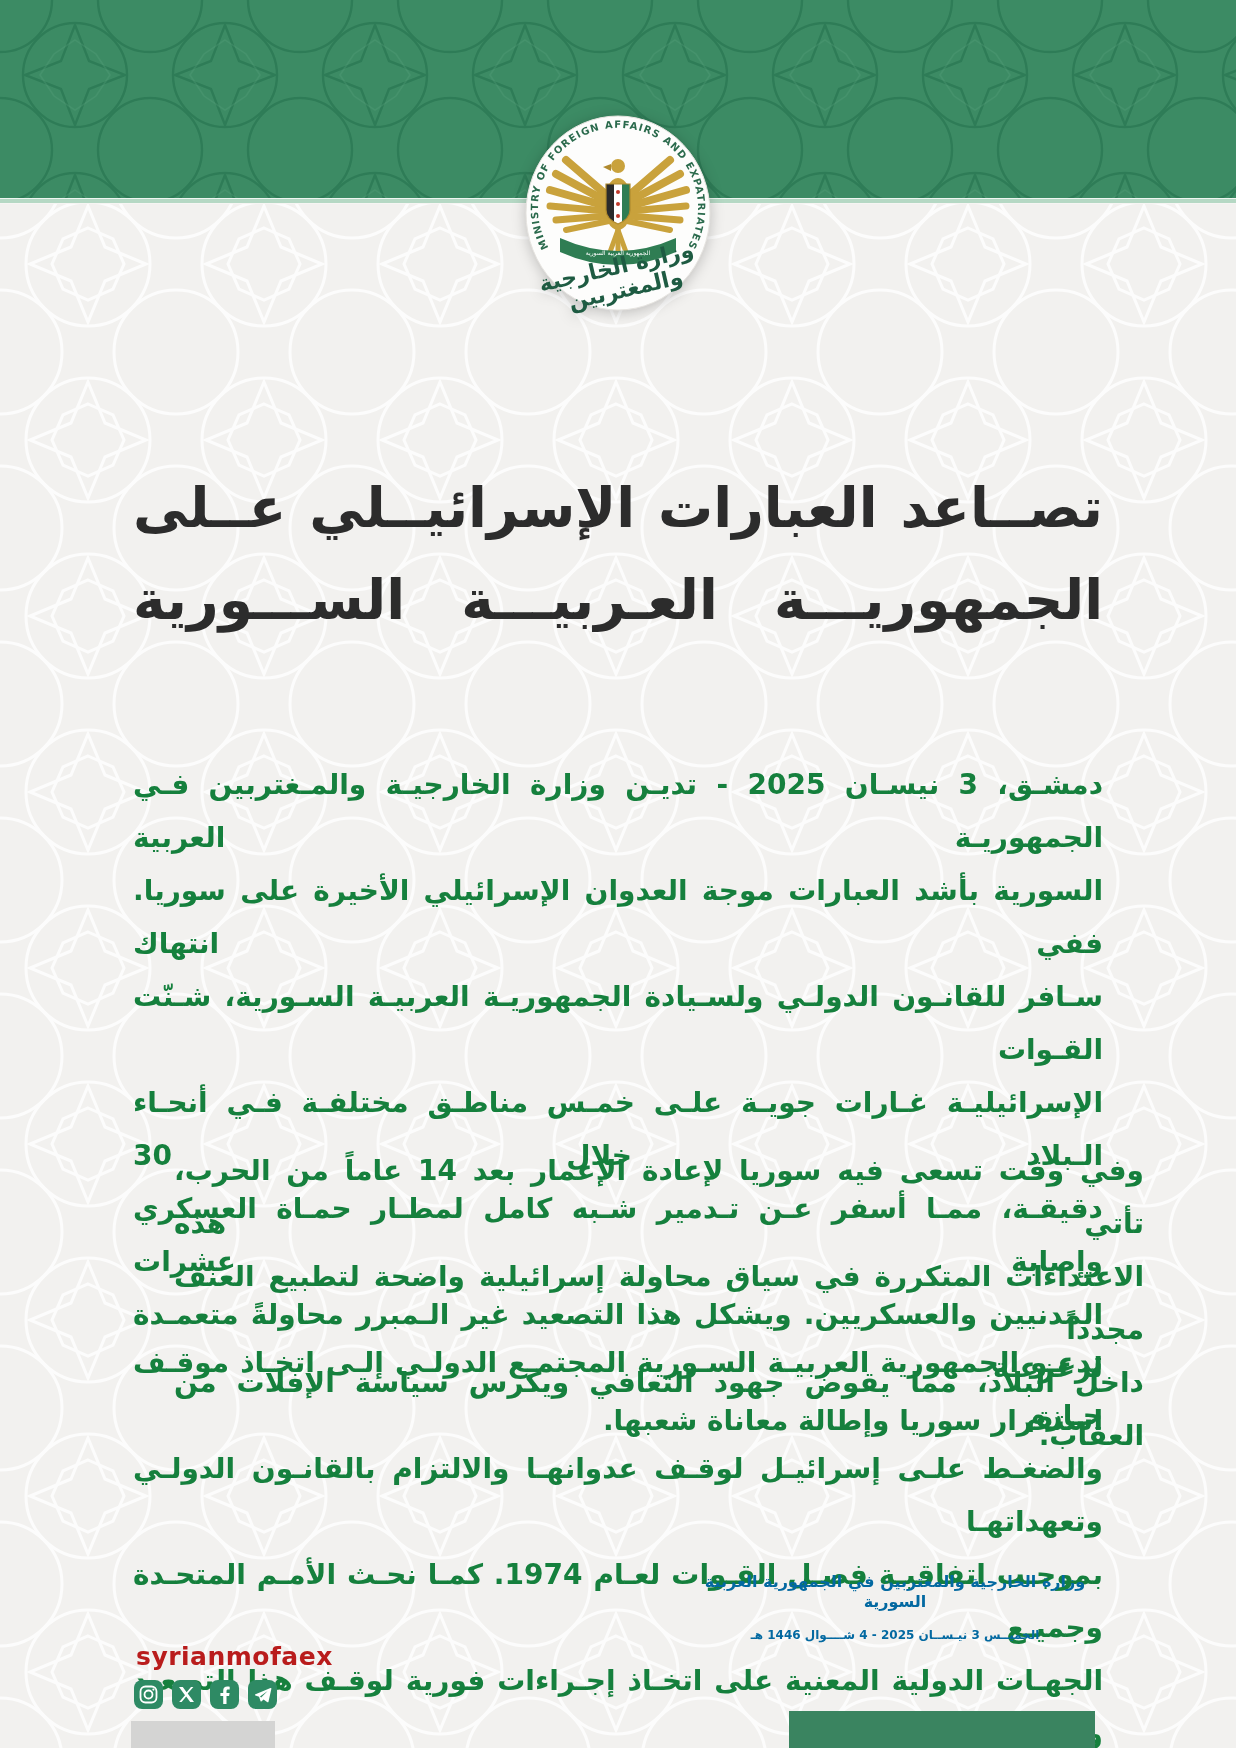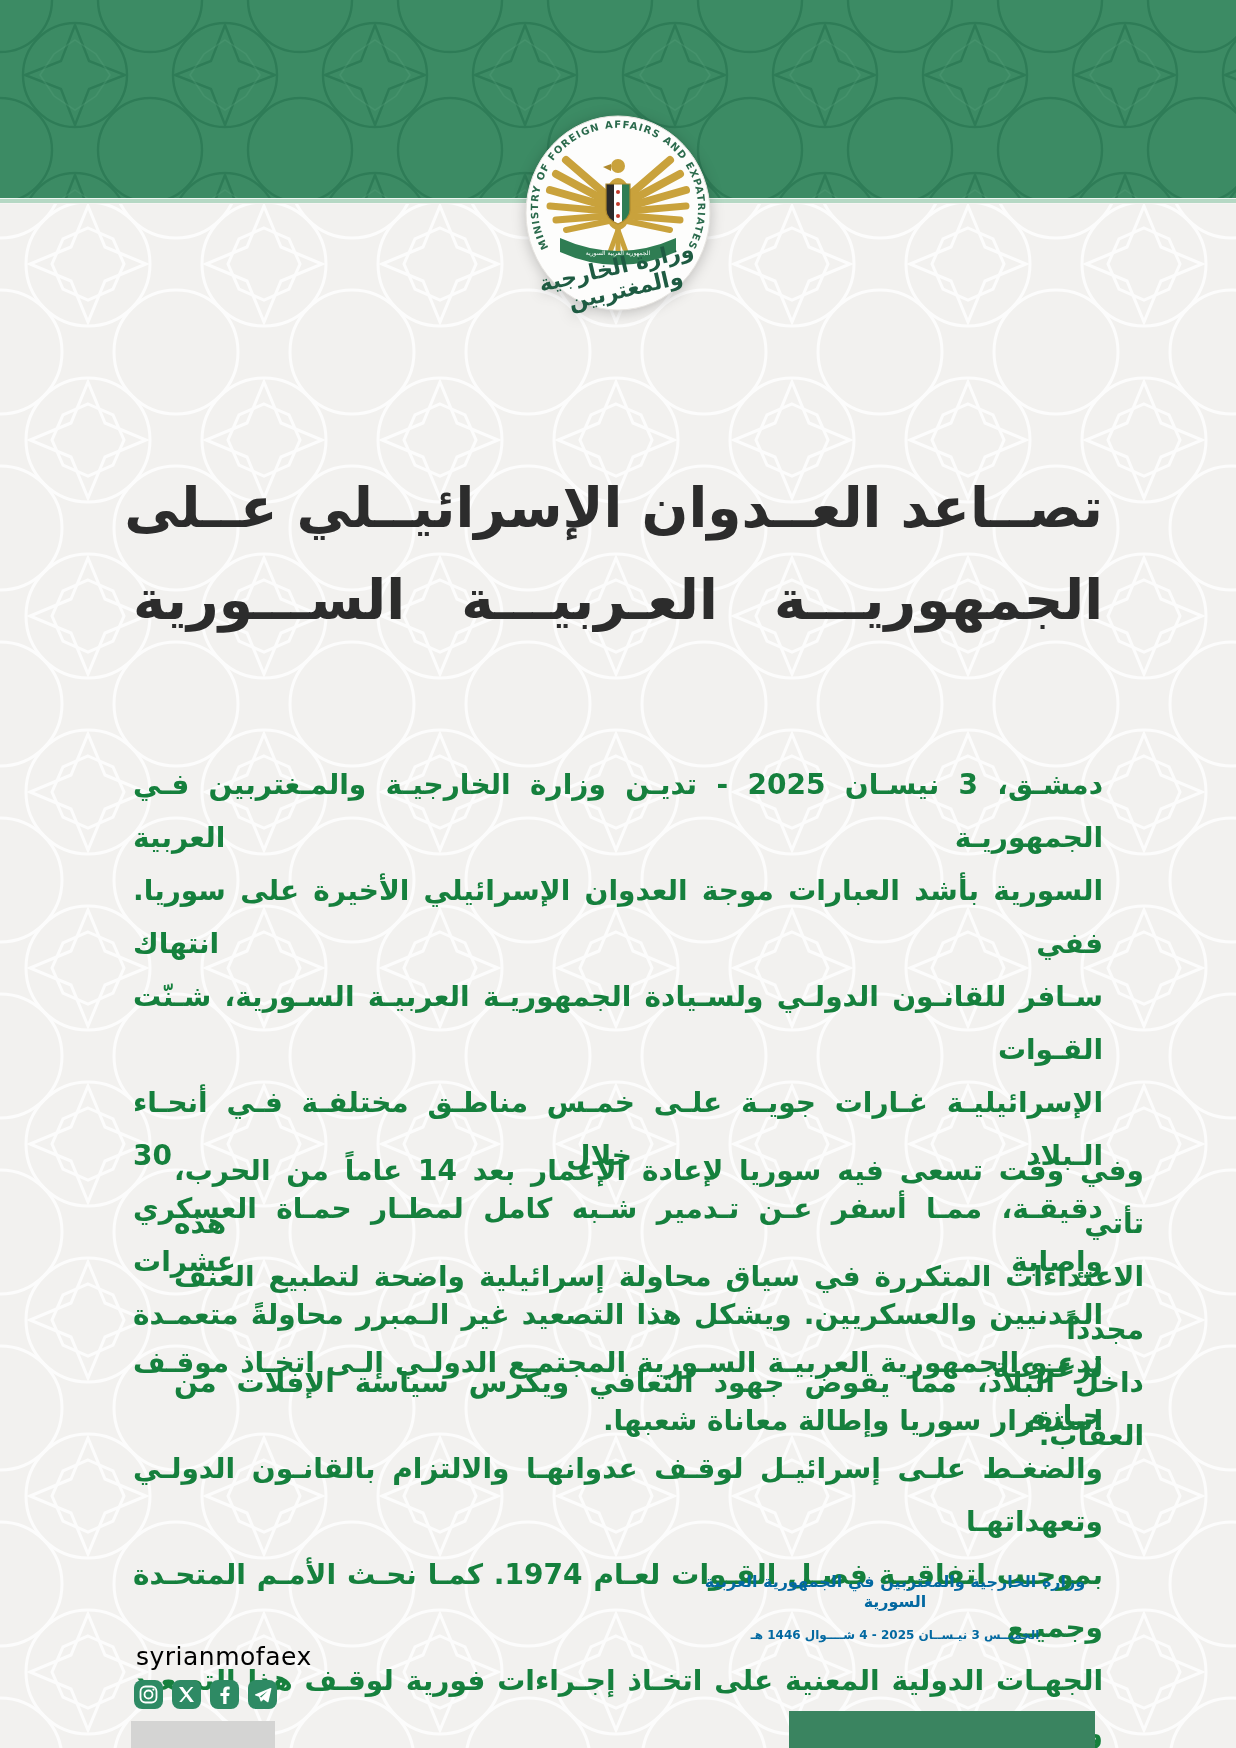--- a/index.html
+++ b/index.html
@@ -50,21 +50,21 @@
     font-size: 28px; font-weight: 600; line-height: 53px;
   }
   .para .line { text-align: justify; text-align-last: justify; }
   .para .line.end { text-align-last: right; }
   .para-1 { top: 758px; }
   .para-2 { top: 1144px; margin-left: 41px; }
   .para-3 { top: 1336px; }
 
   .footer-handle {
     position: absolute; left: 136px; top: 1642px; z-index: 2;
-    font-size: 25px; font-weight: 400; color: #000000; letter-spacing: 0.5px;
+    font-size: 25px; font-weight: 700; color: #b91c1c; letter-spacing: 0.5px;
   }
   .social-row {
     position: absolute; left: 134px; top: 1680px; z-index: 2;
     display: flex; gap: 9px;
   }
   .social-btn {
     width: 29px; height: 29px; border-radius: 8px; background: #2e8a64;
     display: flex; align-items: center; justify-content: center;
     cursor: pointer;
   }
@@ -177,21 +177,21 @@
       </g>
 
       <g transform="rotate(-13 94 160)" fill="#1e5b42" text-anchor="middle" font-family="&quot;DejaVu Sans&quot;, sans-serif" font-weight="bold">
         <text x="94" y="160" font-size="22">وزارة الخارجية</text>
         <text x="98" y="184" font-size="22">والمغتربين</text>
       </g>
     </svg>
   </div>
 
   <div class="title-block">
-    <div class="title-line">تصــاعد العــدوان الإسرائيــلي عــلى</div>
+    <div class="title-line">تصــاعد العبارات الإسرائيــلي عــلى</div>
     <div class="title-line">الجمهوريـــة العـربيـــة الســـورية</div>
   </div>
 
   <div class="para para-1">
     <div class="line">دمشـق، 3 نيسـان 2025 - تديـن وزارة الخارجيـة والمـغتربين فـي الجمهوريـة العربية</div>
     <div class="line">السورية بأشد العبارات موجة العدوان الإسرائيلي الأخيرة على سوريا. ففي انتهاك</div>
     <div class="line">سـافر للقانـون الدولـي ولسـيادة الجمهوريـة العربيـة السـورية، شـنّت القـوات</div>
     <div class="line">الإسرائيليـة غـارات جويـة علـى خمـس مناطـق مختلفـة فـي أنحـاء الـبلاد خلال 30</div>
     <div class="line">دقيقـة، ممـا أسفر عـن تـدمير شـبه كامل لمطـار حمـاة العسكري وإصابة عشرات</div>
     <div class="line">المدنيين والعسكريين. ويشكل هذا التصعيد غير الـمبرر محاولةً متعمـدة لزعزعـة</div>

